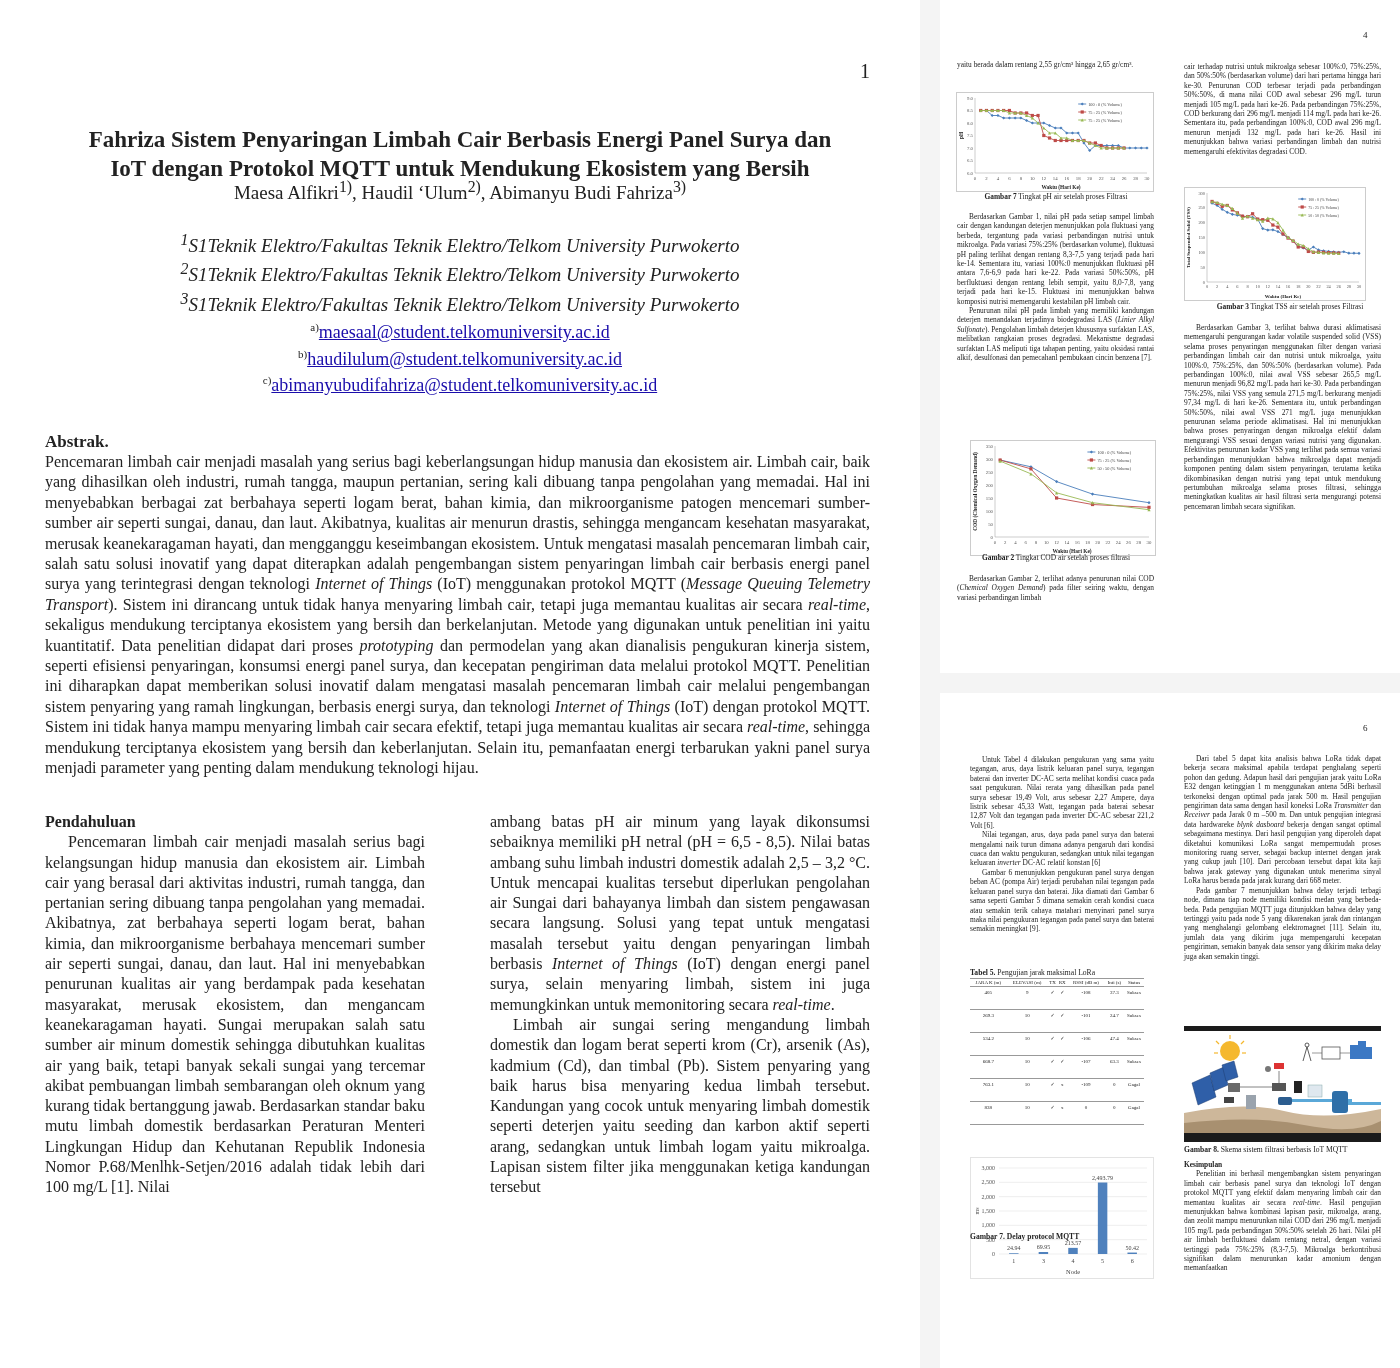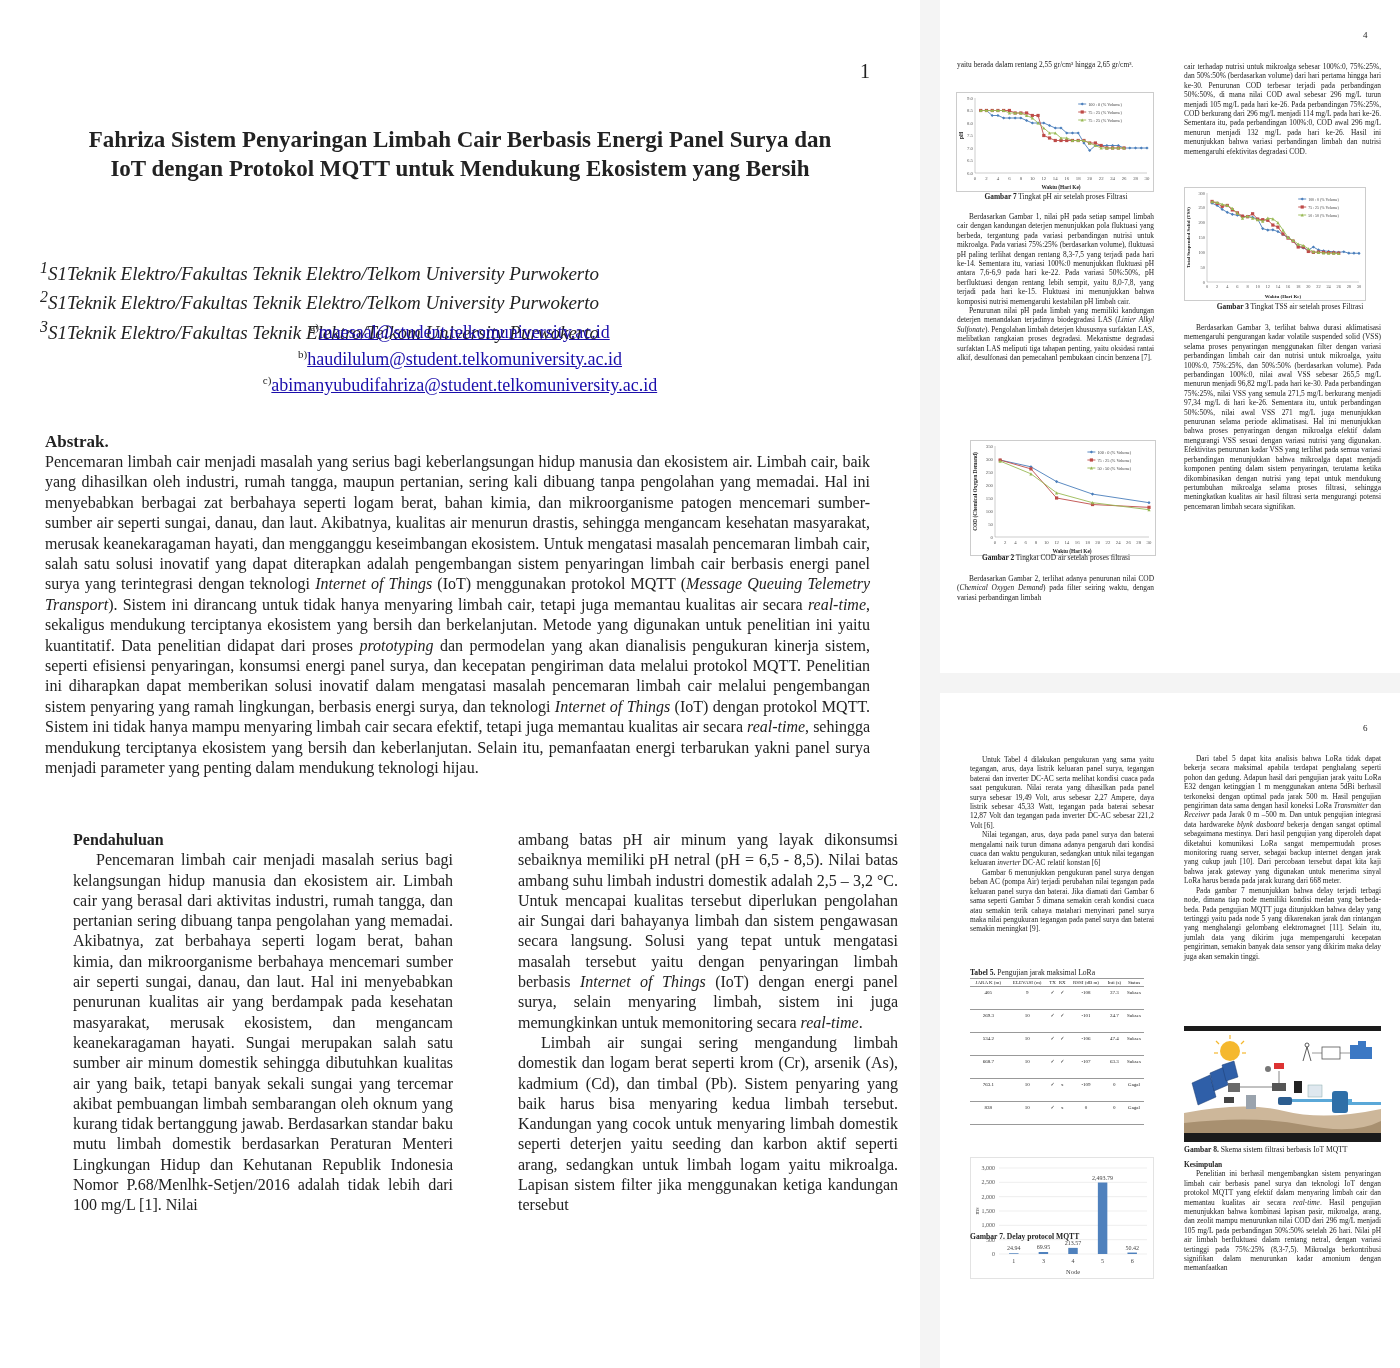--- a/index.html
+++ b/index.html
@@ -5,29 +5,29 @@
   html,body{margin:0;padding:0;}
   body{width:1400px;height:1368px;background:#f4f4f4;position:relative;overflow:hidden;font-family:"Liberation Serif","DejaVu Serif",serif;color:#222;}
   .page{position:absolute;background:#fff;}
   #page1{left:0;top:0;width:920px;height:1368px;}
   #page4{left:940px;top:0;width:460px;height:673px;}
   #page6{left:940px;top:693px;width:460px;height:675px;}
   .pnum{position:absolute;font-size:20px;}
   #page1 .pnum{left:860px;top:60px;}
   .title{position:absolute;left:40px;width:840px;top:125px;text-align:center;font-weight:bold;font-size:23px;line-height:29px;}
   .authors{position:absolute;left:40px;width:840px;top:178px;text-align:center;font-size:19px;}
-  .affils{position:absolute;left:40px;width:840px;top:228px;text-align:left;font-size:19px;font-style:italic;line-height:23px;margin-top:28px;}
+  .affils{position:absolute;left:40px;width:840px;top:228px;text-align:center;font-size:19px;font-style:italic;line-height:23px;}
   .emails{position:absolute;left:40px;width:840px;top:317px;text-align:center;font-size:18px;line-height:21.5px;}
   .emails a{color:#1a0dab;text-decoration:underline;}
   .emails sup{font-size:11px;}
   .abs-head{position:absolute;left:45px;top:432px;font-weight:bold;font-size:17px;}
   .abs-body{position:absolute;left:45px;top:452px;width:825px;font-size:16px;line-height:20.4px;text-align:justify;}
   .keywords{position:absolute;left:45px;top:789px;font-size:16px;}
   .keywords b{font-weight:bold;}
-  .col{position:absolute;top:830px;width:380px;font-size:16px;line-height:20.3px;text-align:justify;margin-left:28px;}
+  .col{position:absolute;top:812px;width:380px;font-size:16px;line-height:20.3px;text-align:justify;}
   .col.left{left:45px;}
   .col.right{left:490px;}
   .col h3{margin:0;font-size:16px;font-weight:bold;}
   .col p{margin:0;text-indent:23px;}
   .col p.noindent{text-indent:0;}
   .small{position:absolute;font-size:7.4px;line-height:9.4px;text-align:justify;}
   .small p{margin:0;text-indent:12px;}
   .small p.noindent{text-indent:0;}
   .cap{font-size:7.4px;text-align:center;}
   .cap b{font-weight:bold;}
@@ -41,20 +41,25 @@
   .diagram .inner{position:absolute;left:0;top:5px;width:197px;height:102px;background:#fff;overflow:hidden;}
 </style>
 </head>
 <body>
 
 <div class="page" id="page1">
   <div class="pnum">1</div>
   <div class="title">
     <div>Fahriza Sistem Penyaringan Limbah Cair Berbasis Energi Panel Surya dan</div>
     <div>IoT dengan Protokol MQTT untuk Mendukung Ekosistem yang Bersih</div>
+  </div>
+  <div class="authors">
+    <span>Maesa Alfikri</span><sup>1)</sup>,
+    <span>Haudil ‘Ulum</span><sup>2)</sup>,
+    <span>Abimanyu Budi Fahriza</span><sup>3)</sup>
   </div>
   <div class="affils">
     <div><sup>1</sup><span>S1Teknik Elektro/Fakultas Teknik Elektro/Telkom University Purwokerto</span></div>
     <div><sup>2</sup><span>S1Teknik Elektro/Fakultas Teknik Elektro/Telkom University Purwokerto</span></div>
     <div><sup>3</sup><span>S1Teknik Elektro/Fakultas Teknik Elektro/Telkom University Purwokerto</span></div>
   </div>
   <div class="emails">
     <div><sup>a)</sup><a>maesaal@student.telkomuniversity.ac.id</a></div>
     <div><sup>b)</sup><a>haudilulum@student.telkomuniversity.ac.id</a></div>
     <div><sup>c)</sup><a>abimanyubudifahriza@student.telkomuniversity.ac.id</a></div>

